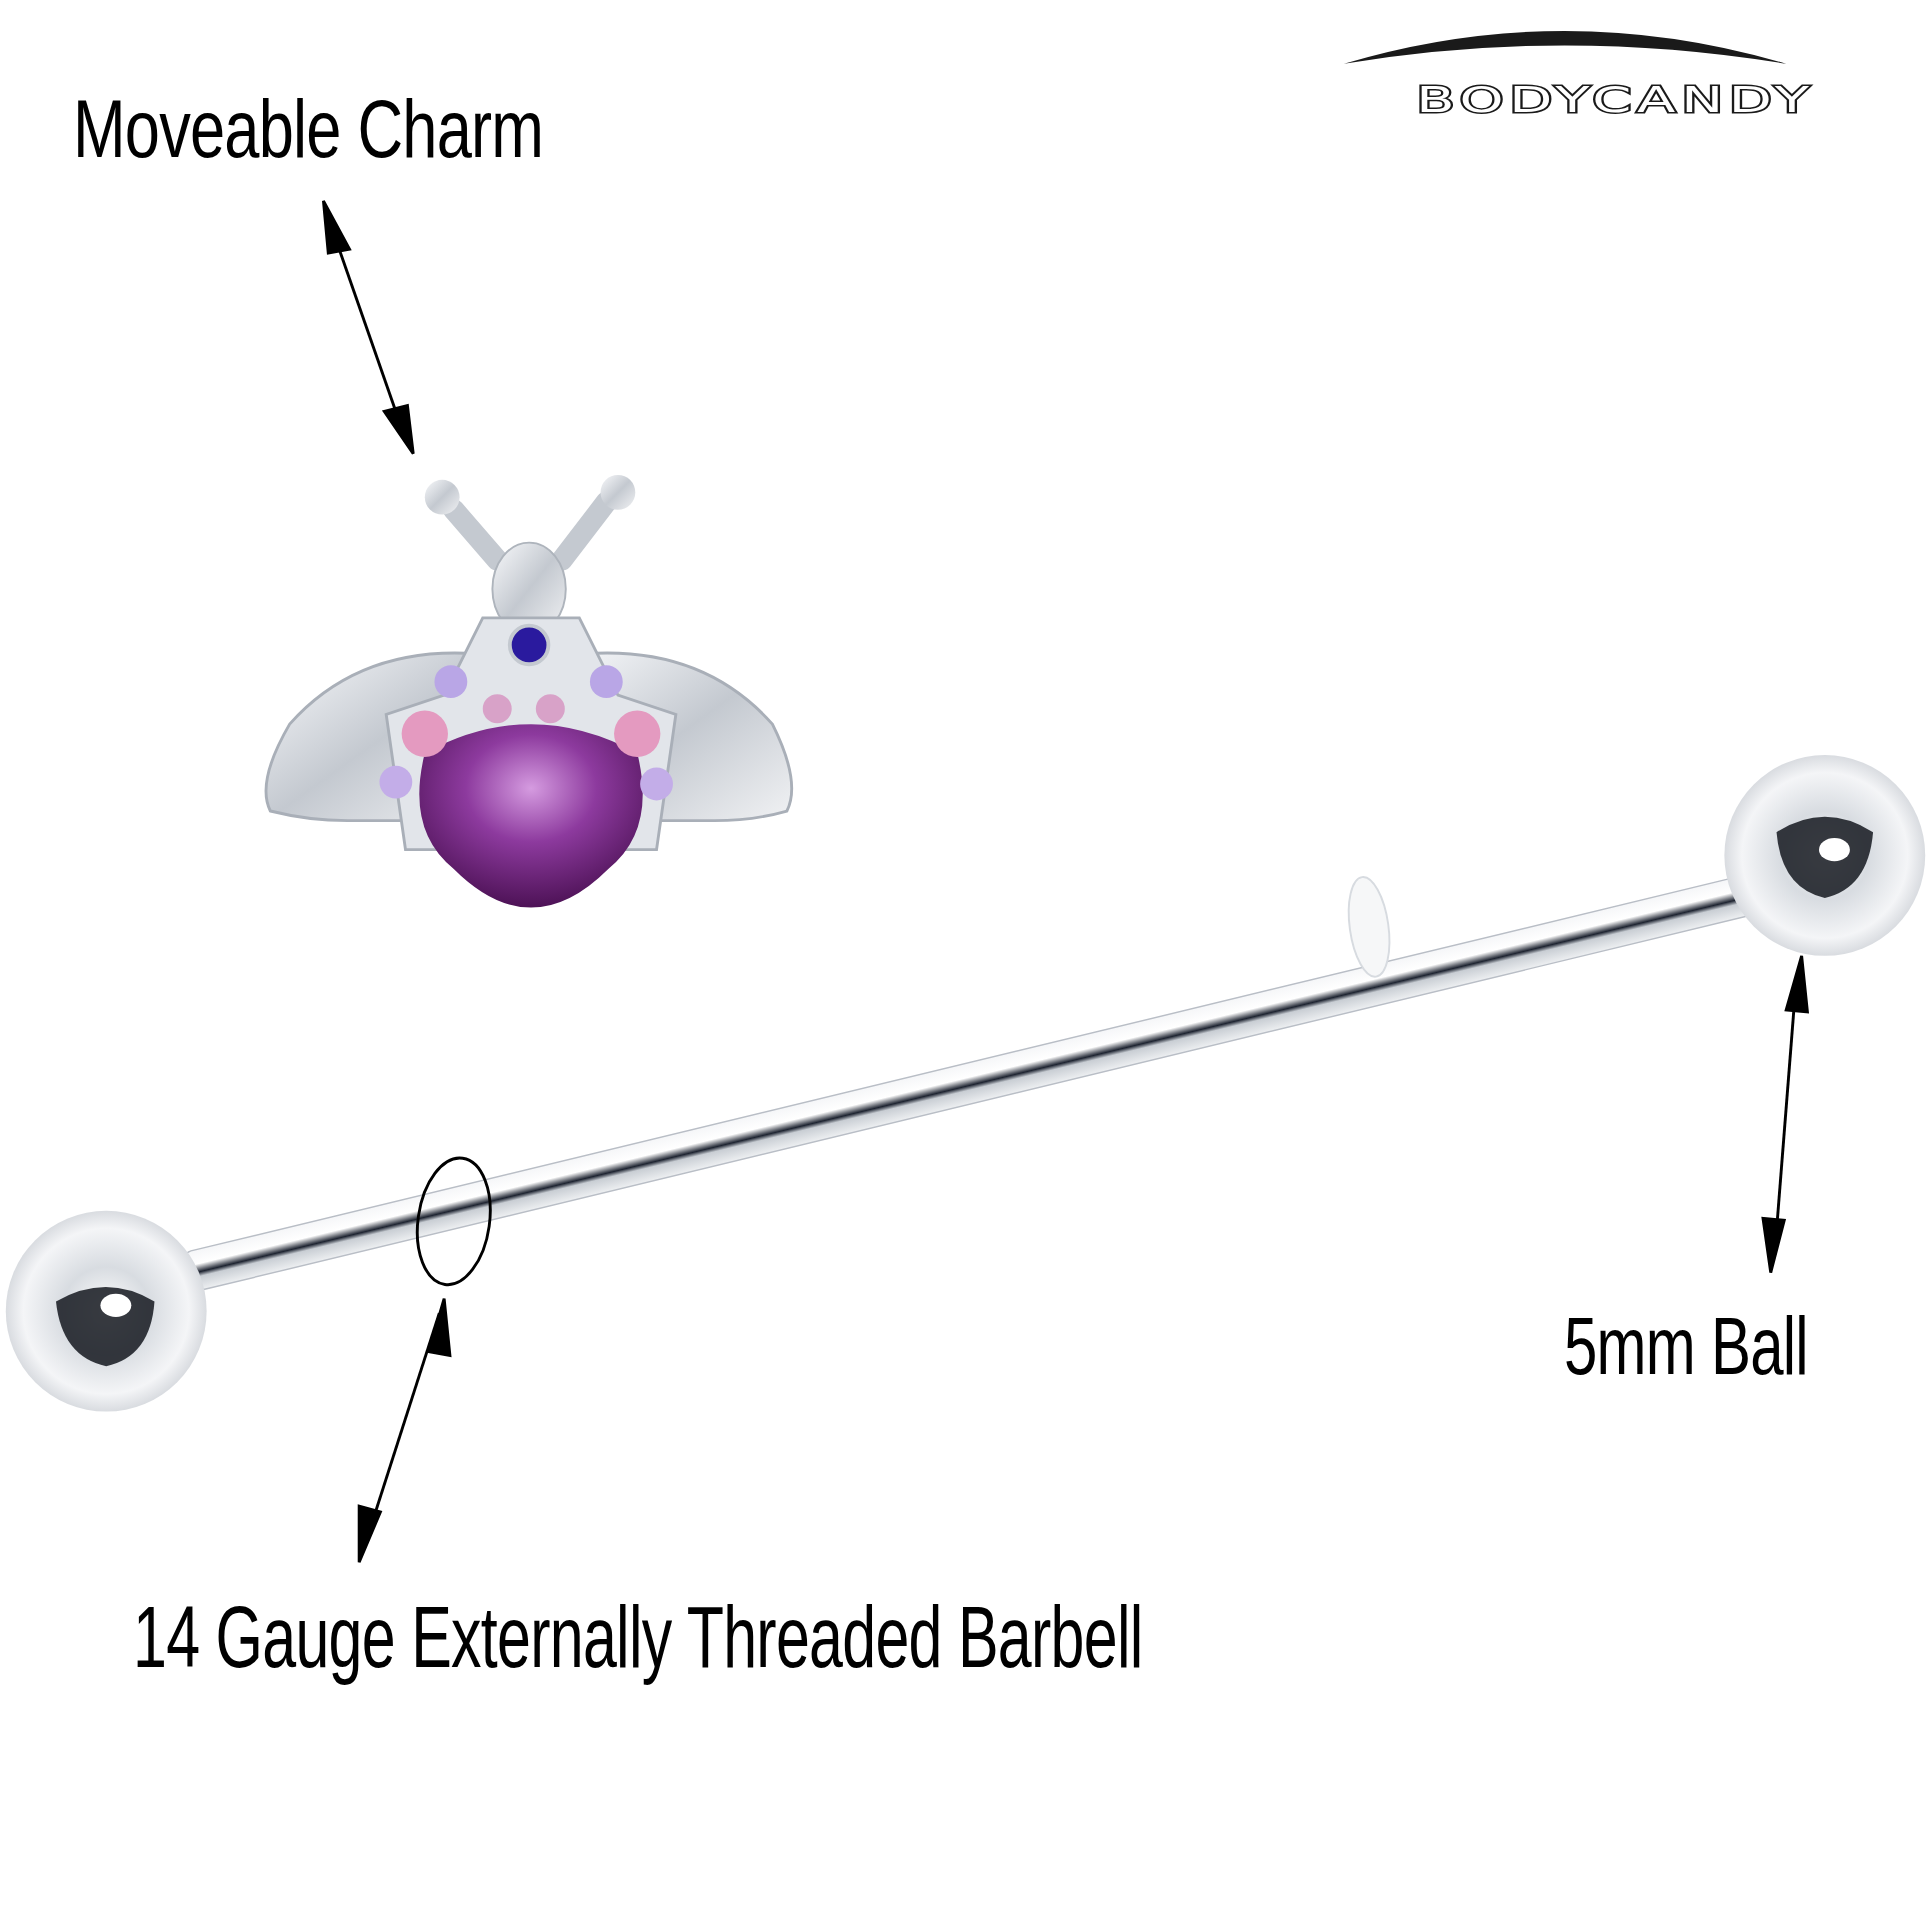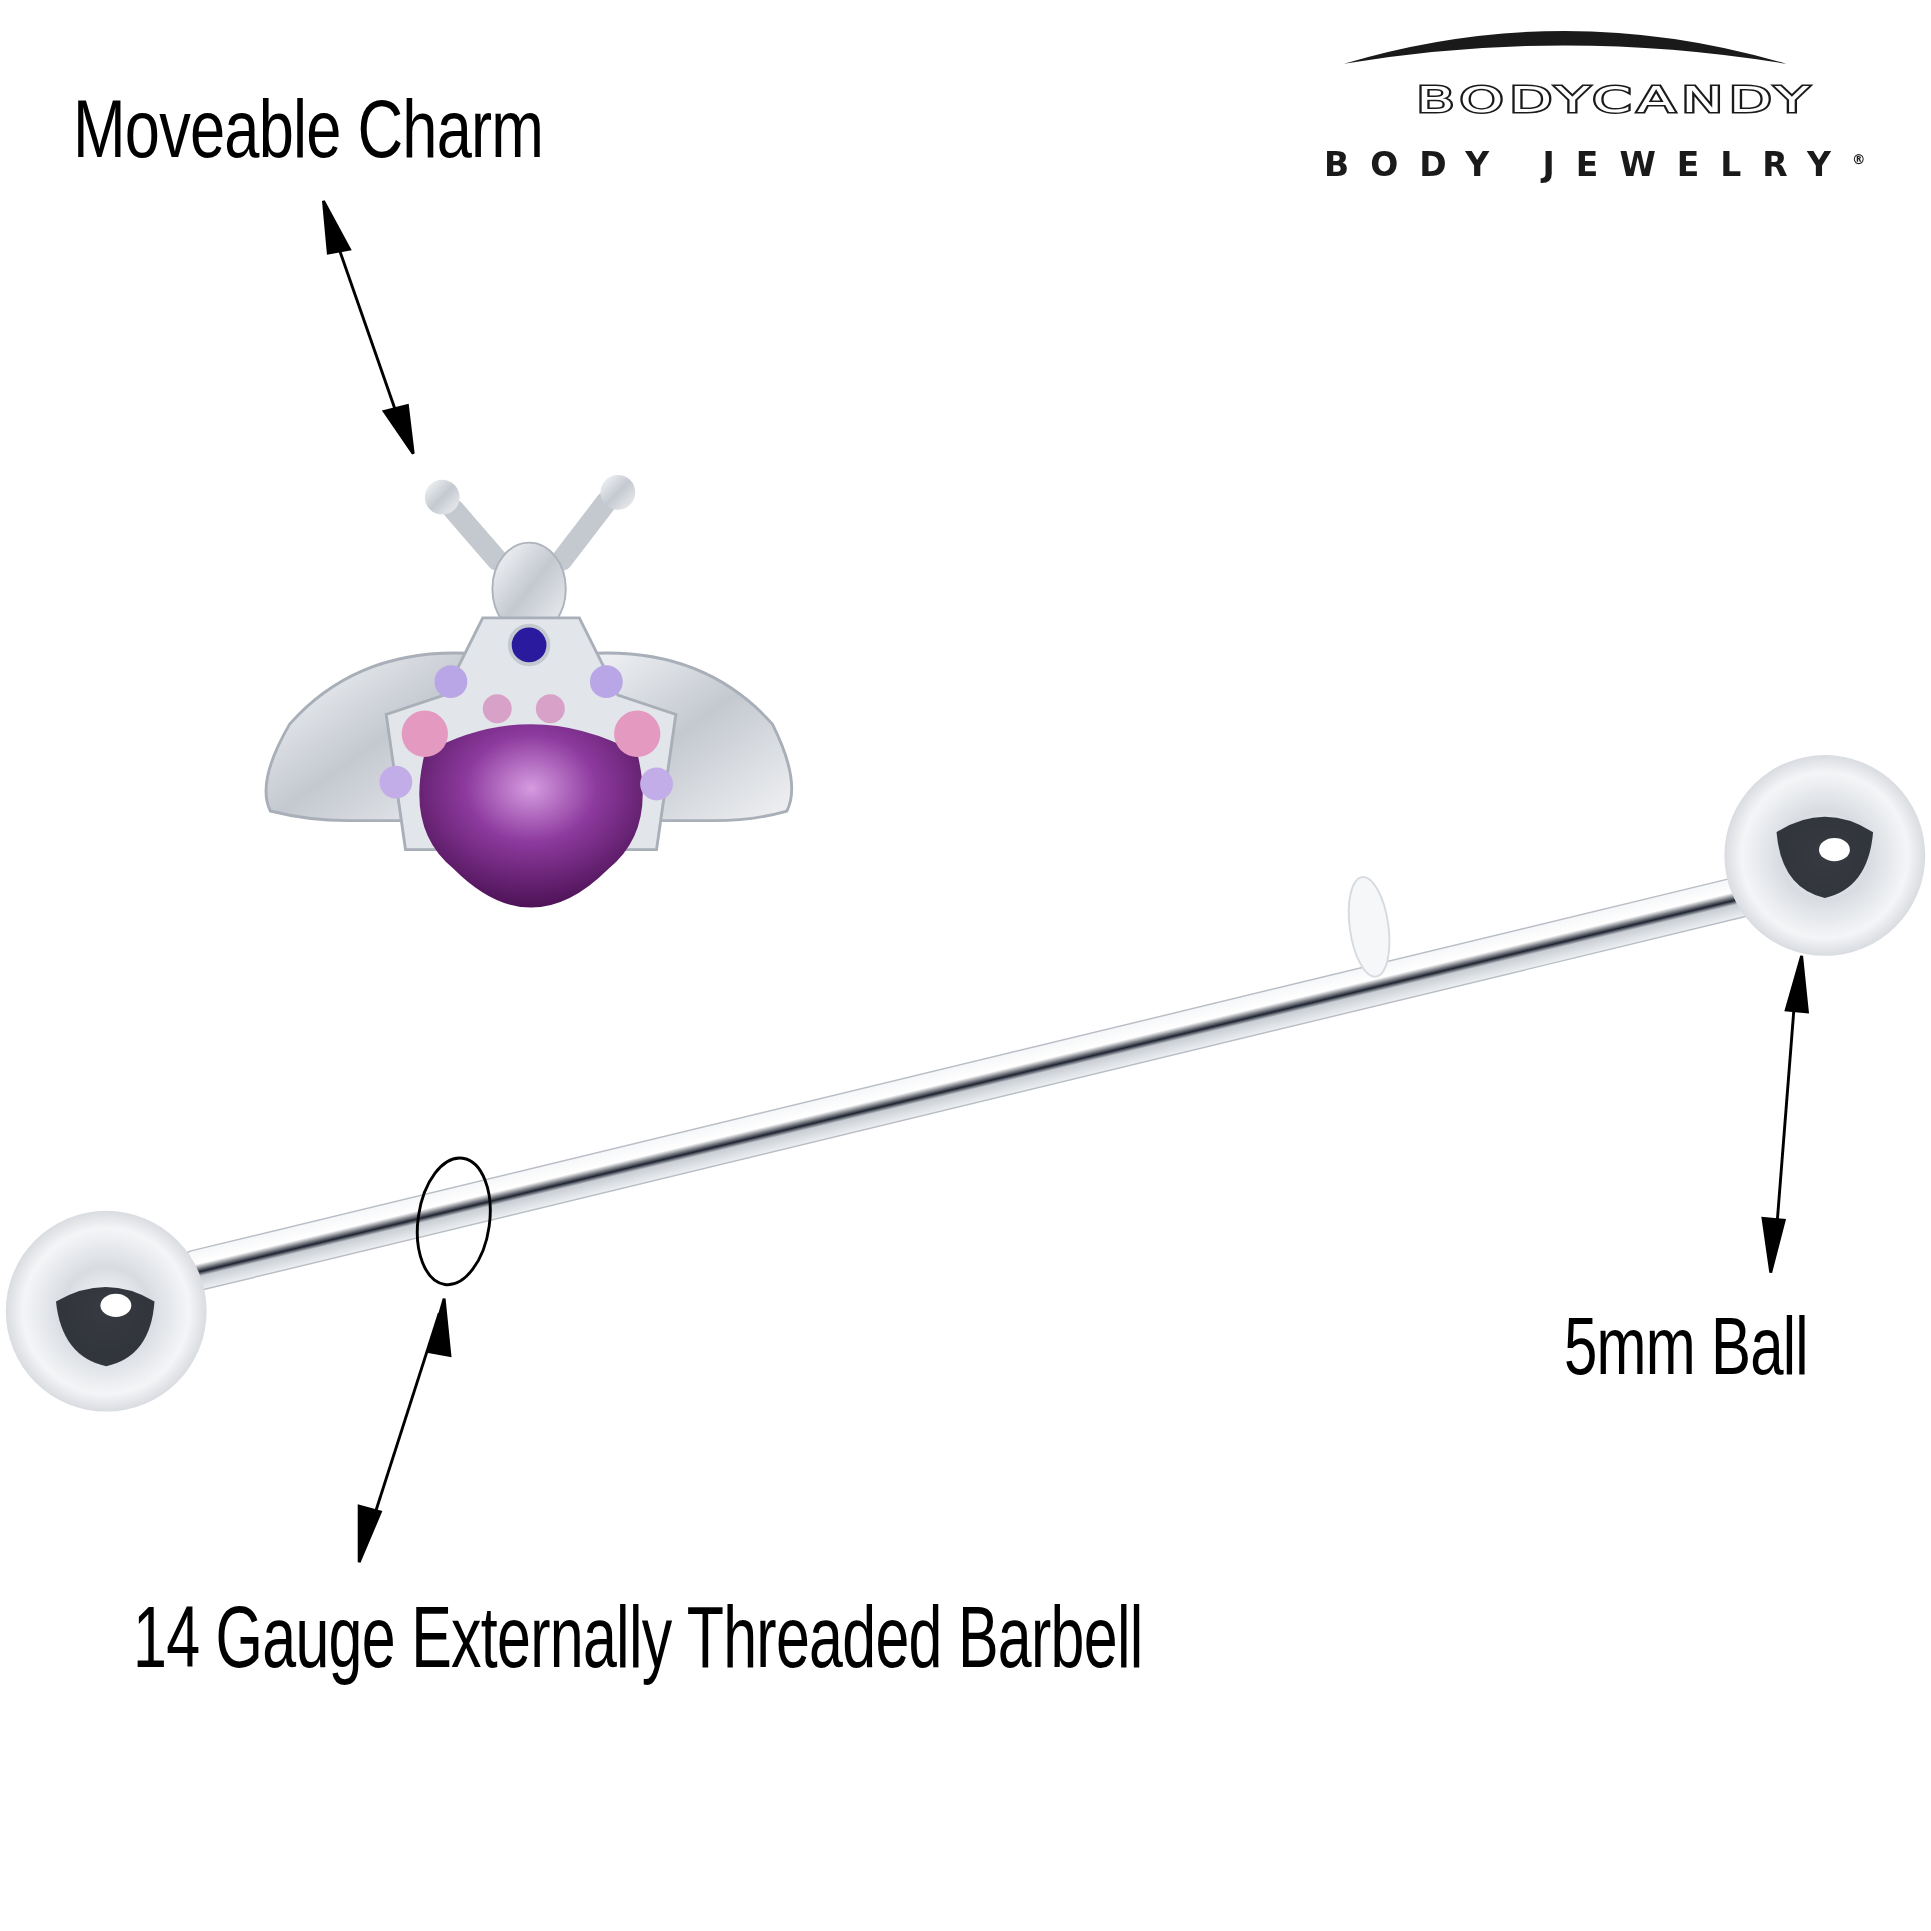--- a/index.html
+++ b/index.html
@@ -108,19 +108,18 @@
   </g>
   <g stroke="#000" stroke-width="3" fill="#000">
     <line x1="455" y1="1360" x2="378" y2="1600"></line>
     <polygon points="460,1345 444,1400 466,1404"></polygon>
     <polygon points="372,1618 372,1560 394,1566"></polygon>
   </g>
 </svg>
 
 <div class="logo">
   <div class="logo-word">BODYCANDY</div>
-  <div class="logo-sub"><span>BODY JEWELRY</span><span class="logo-reg">®</span></div>
 </div>
 
 <div id="lbl-charm" class="label">Moveable Charm</div>
 <div id="lbl-ball" class="label">5mm Ball</div>
 <div id="lbl-bar" class="label">14 Gauge Externally Threaded Barbell</div>
 
 
 </body></html>

